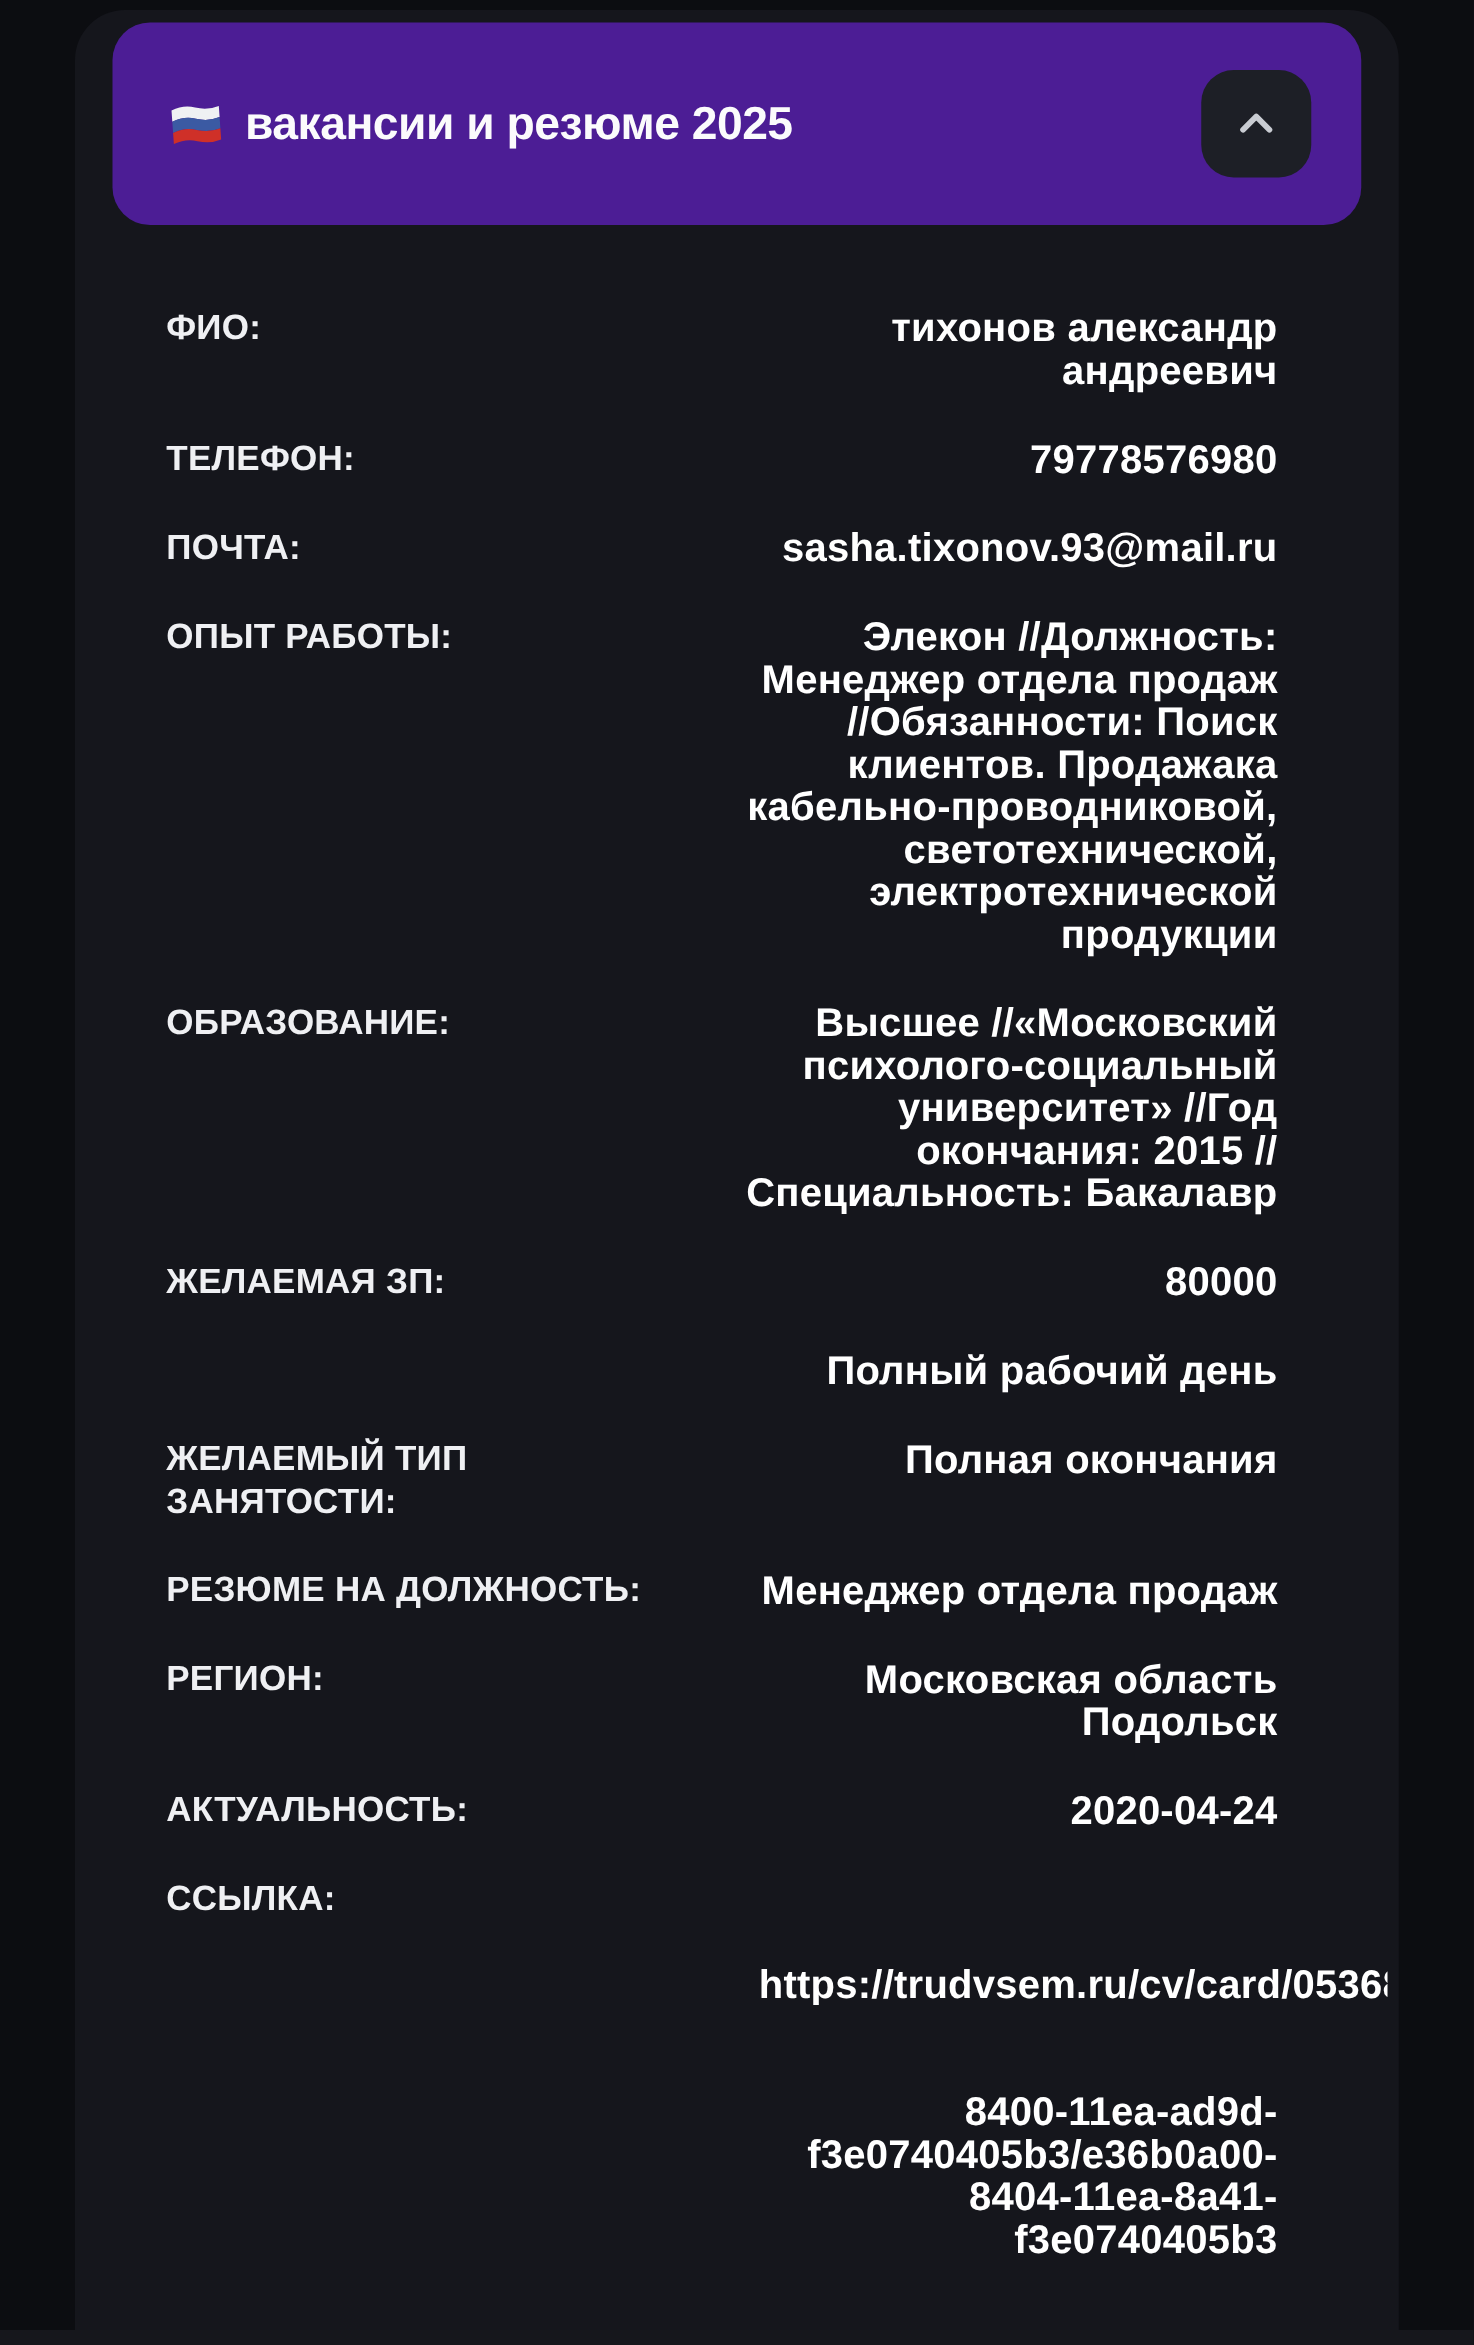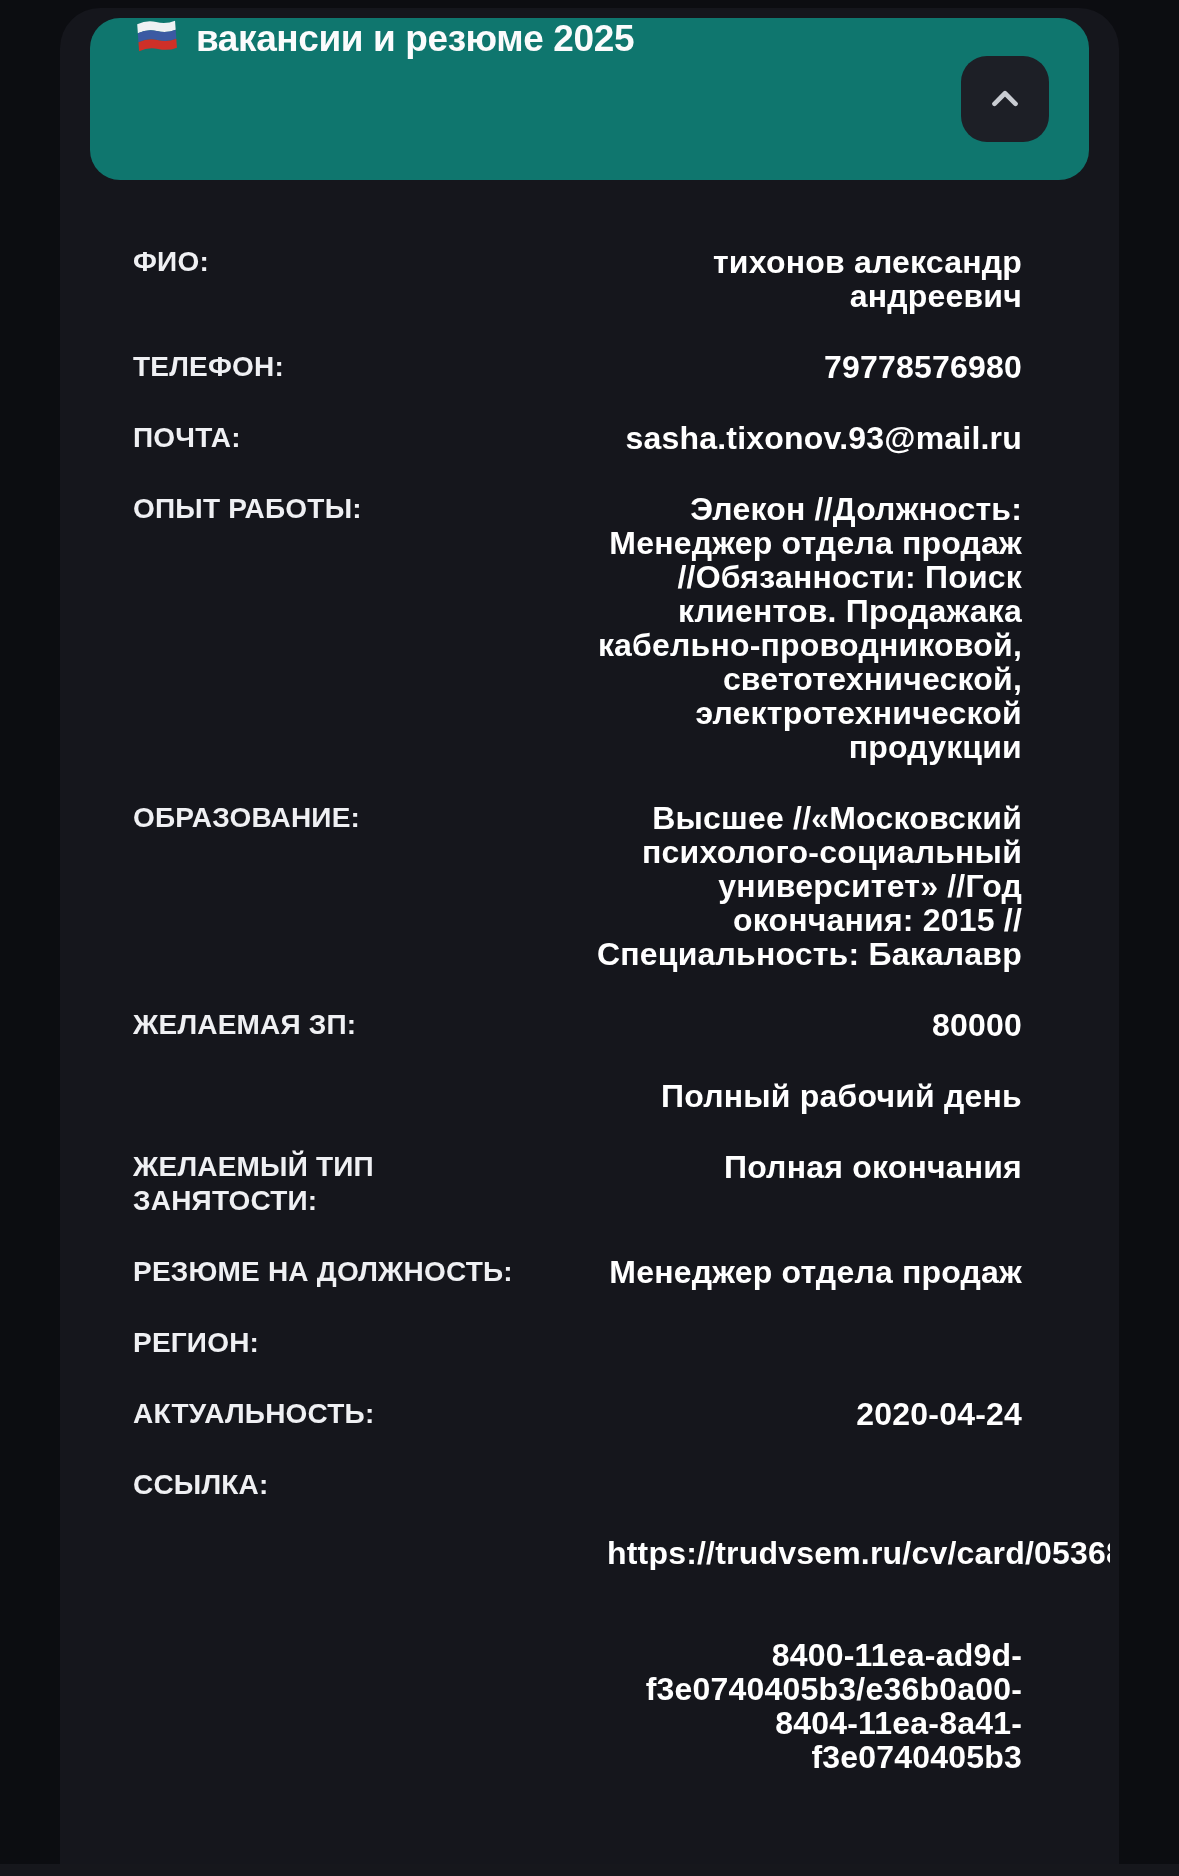--- a/index.html
+++ b/index.html
@@ -16,22 +16,22 @@
     background: #15161c;
     border-radius: 40px 40px 0 0;
     overflow: hidden;
     box-sizing: border-box;
   }
   .header-card {
     position: relative;
     margin: 10px 30px 0 30px;
     height: 162px;
     border-radius: 30px;
-    background: #0f766e;
-    display: flex; 
+    background: #4c1d95;
+    display: flex; align-items: center;
     padding-left: 44px;
     box-sizing: border-box;
   }
   .flag { width: 46px; height: 34px; flex: none; }
   .chat-title {
     margin-left: 16px;
     font-size: 37px; font-weight: 700;
     color: #fbfbfc; letter-spacing: -0.4px;
     white-space: nowrap;
   }
@@ -39,21 +39,21 @@
     position: absolute; right: 40px; top: 38px;
     width: 88px; height: 86px;
     border-radius: 26px;
     background: #1d1f26;
     display: flex; align-items: center; justify-content: center;
     cursor: pointer;
     border: none; padding: 0;
   }
   .collapse-btn svg { width: 46px; height: 46px; }
   .fields { padding: 65px 97px 0 73px; }
-  .row { display: flex; gap: 0; margin-bottom: 37px; align-items: flex-start; }
+  .row { display: flex; gap: 0; margin-bottom: 37px; align-items: flex-start; justify-content: flex-end; }
   .flabel {
     flex: 0 0 400px;
     font-size: 28px; line-height: 34px; font-weight: 600;
     color: #eff0f3; letter-spacing: 0.2px;
     white-space: pre;
   }
   .fvalue {
     flex: 1; text-align: right;
     font-size: 32px; line-height: 34px; font-weight: 700;
     color: #ffffff; letter-spacing: 0.2px;
@@ -151,20 +151,22 @@
       <div class="fvalue">Полная окончания</div>
     </div>
 
     <div class="row">
       <div class="flabel">РЕЗЮМЕ НА ДОЛЖНОСТЬ:</div>
       <div class="fvalue">Менеджер отдела продаж</div>
     </div>
 
     <div class="row">
       <div class="flabel">РЕГИОН:</div>
+      <div class="fvalue">Московская область
+Подольск</div>
     </div>
 
     <div class="row">
       <div class="flabel">АКТУАЛЬНОСТЬ:</div>
       <div class="fvalue">2020-04-24</div>
     </div>
 
     <div class="row">
       <div class="flabel">ССЫЛКА:</div>
       <div class="fvalue">

